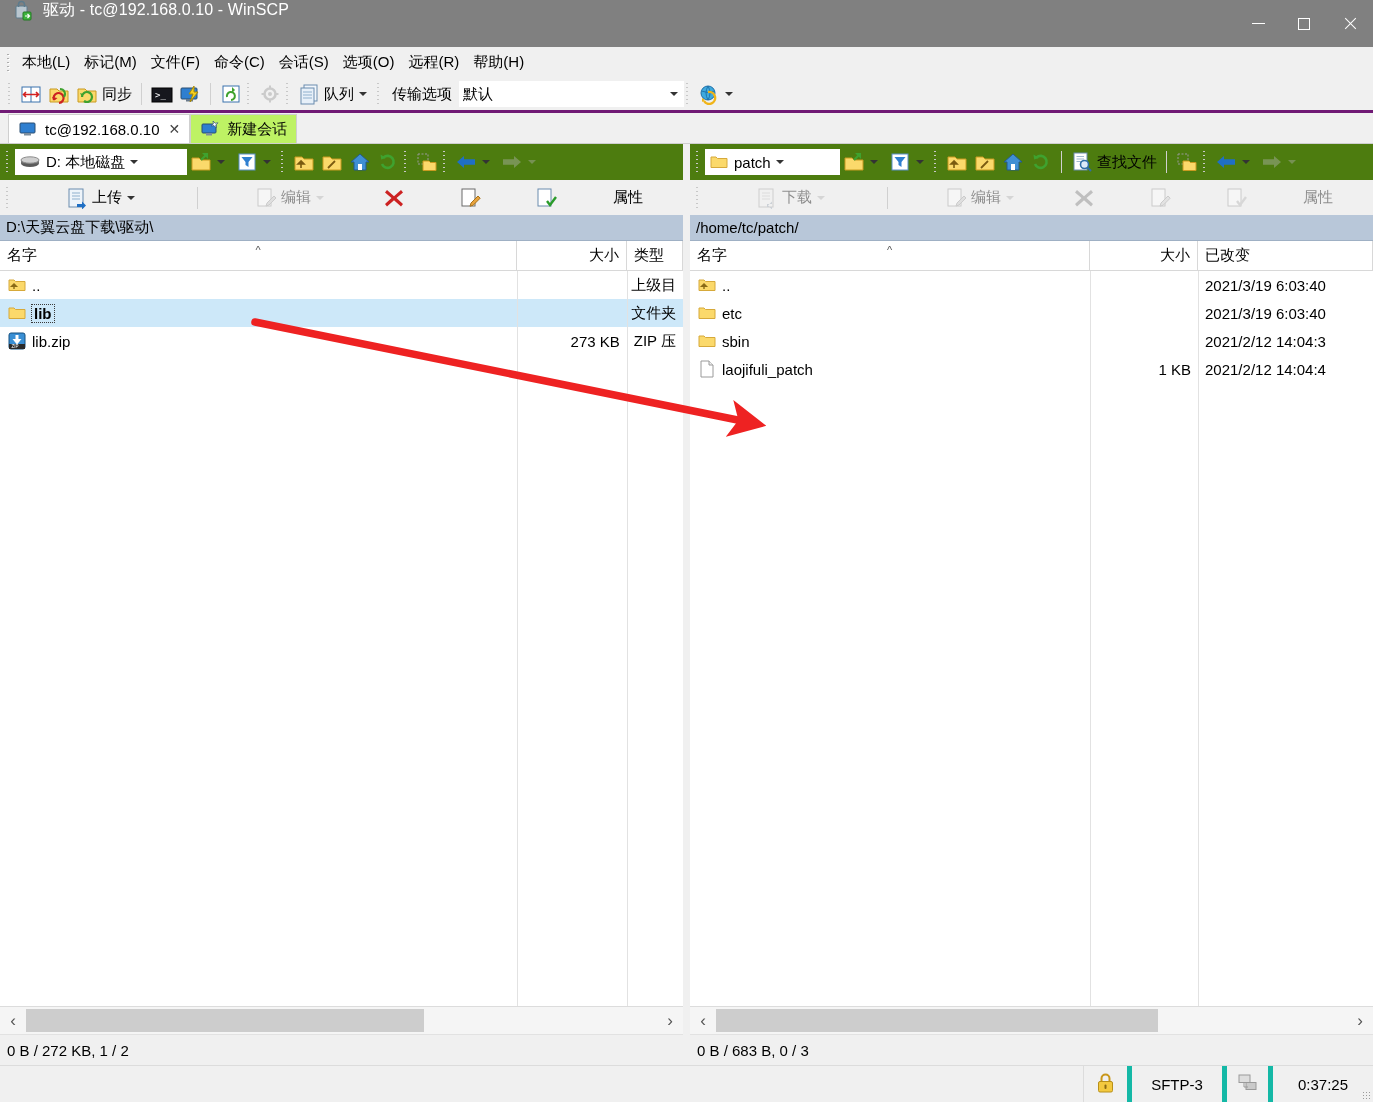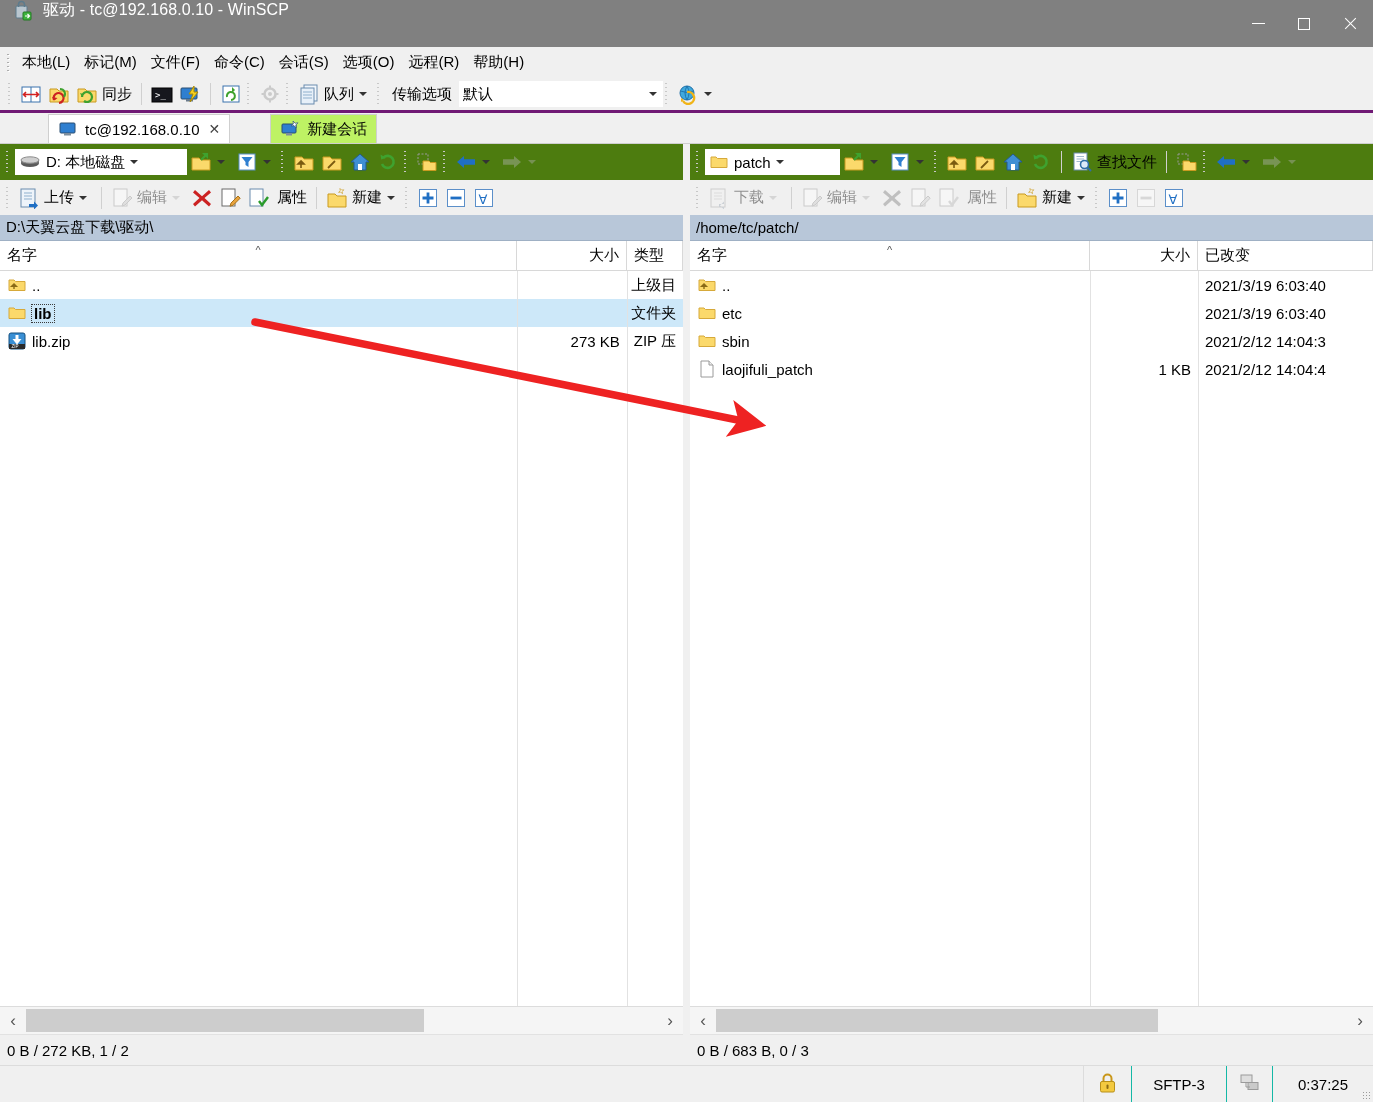--- a/index.html
+++ b/index.html
@@ -52,34 +52,34 @@
   .tbtn .lbl { font-size:15px; margin-left:4px; color:#000; }
   .caret { width:0;height:0;border-left:4px solid transparent;border-right:4px solid transparent;border-top:4px solid #333; margin:0 5px; }
   .caret.dis { border-top-color:#b0b0b0; }
 
   
   .ic { width:22px; height:22px; position:relative; flex:0 0 22px; display:inline-block; }
   .ic.s20 { width:20px; height:20px; flex:0 0 20px; }
 
   
   .tabsbar { height:31px; flex:0 0 31px; background:#f0f0f0; display:flex; align-items:flex-end; padding-left:8px; border-bottom:1px solid #cfcfcf; }
-  .tab { height:29px; display:flex; align-items:center; padding:0 9px; border:1px solid #cfcfcf; border-bottom:none; font-size:15px; white-space:nowrap;margin-left:40px; }
+  .tab { height:29px; display:flex; align-items:center; padding:0 9px; border:1px solid #cfcfcf; border-bottom:none; font-size:15px; white-space:nowrap; }
   .tab.active { background:#ffffff; }
   .tab.inactive { background:#bef264; }
   .tab .tab-close { margin-left:9px; font-size:14px; color:#444; }
 
   
   .panes { display:flex; flex:1 1 auto; min-height:0; }
   .pane { display:flex; flex-direction:column; min-width:0; }
   .pane.left { width:683px; flex:0 0 683px; }
   .pane-split { width:7px; flex:0 0 7px; background:#f0f0f0; }
   .pane.right { flex:1 1 auto; }
 
   .pane-tb { height:36px; flex:0 0 36px; background:#4d7c0f; display:flex; align-items:center; padding-left:4px; overflow:hidden; }
-  .pane-tb2 { height:35px; flex:0 0 35px; background:#f0f0f0; display:flex; align-items:center; padding-left:4px; overflow:hidden; }
+  .pane-tb2 { height:35px; flex:0 0 35px; background:#f0f0f0; display:flex; align-items:center; padding-left:4px; overflow:hidden;gap:48px; }
   .pathcombo { height:26px; background:#fff; border:1px solid #fff; display:flex; align-items:center; padding:0 2px 0 4px; min-width:0; }
   .pathcombo .ptxt { font-size:15px; margin-left:6px; white-space:nowrap; }
 
   .pathbar { height:26px; flex:0 0 26px; background:#b8c7d9; display:flex; align-items:center; padding-left:6px; font-size:15px; color:#000; border-bottom:1px solid #9fb0c4; white-space:nowrap; overflow:hidden; }
 
   .colhdr { height:30px; flex:0 0 30px; display:flex; background:#ffffff; border-bottom:1px solid #d8d8d8; position:relative; }
   .colhdr .ch { display:flex; align-items:center; font-size:15px; color:#000; padding:0 7px; border-right:1px solid #d8d8d8; position:relative; }
   .colhdr .ch.r { justify-content:flex-end; }
   .sortmark { position:absolute; left:50%; top:3px; transform:translateX(-50%); font-size:11px; color:#555; }
 
@@ -100,21 +100,21 @@
   .hscroll { height:28px; flex:0 0 28px; background:#f5f5f5; display:flex; align-items:center; border-top:1px solid #dcdcdc; }
   .sb-btn { width:26px; height:26px; display:flex; align-items:center; justify-content:center; color:#555; font-size:17px; }
   .sb-track { flex:1 1 auto; height:26px; position:relative; }
   .sb-thumb { position:absolute; left:0; top:1px; height:23px; background:#cdcdcd; }
 
   .statusline { height:31px; flex:0 0 31px; background:#f0f0f0; display:flex; align-items:center; padding-left:7px; font-size:15px; border-top:1px solid #e2e2e2; }
 
   
   .bottombar { height:37px; flex:0 0 37px; background:#f0f0f0; display:flex; align-items:stretch; border-top:1px solid #dcdcdc; }
   .bb-flex { flex:1 1 auto; border-right:1px solid #dcdcdc; }
-  .bb-cell { display:flex; align-items:center; justify-content:center; border-right:1px solid #14b8a6; font-size:15px; color:#000; }
+  .bb-cell { display:flex; align-items:center; justify-content:center; border-right:5px solid #14b8a6; font-size:15px; color:#000; }
   .bb-lock { width:48px; }
   .bb-proto { width:95px; }
   .bb-net { width:46px; }
   .bb-time { width:100px; }
   .resize-grip { width:14px; align-self:flex-end; height:14px; margin-left:-14px; position:relative; }
   .resize-grip:after { content:""; position:absolute; right:2px; bottom:2px; width:9px; height:9px;
      background-image:radial-gradient(#9a9a9a 45%, transparent 46%); background-size:3px 3px; }
 
   
   .annot { position:absolute; left:0; top:0; width:1373px; height:1102px; pointer-events:none; }
@@ -258,21 +258,21 @@
             </g>
         </svg>
       </span>
       <span class="lbl">队列</span>
       <span class="caret"></span>
     </span>
 
     <span class="tb-grip"></span>
 
     <span class="lbl" style="margin-left:6px;margin-right:7px;">传输选项</span>
-    <div style="display:flex;align-items:center;width:204px;height:26px;background:#fff;border:1px solid #fff;">
+    <div style="display:flex;align-items:center;width:225px;height:26px;background:#fff;border:1px solid #fff;">
       <span style="font-size:15px;padding-left:3px;flex:1 1 auto;">默认</span>
       <span class="caret"></span>
     </div>
 
     <span class="tb-grip"></span>
 
     <span class="tbtn">
       <span class="ic">
         <svg width="22" height="22" viewBox="0 0 22 22">
           <circle cx="10" cy="10" r="7" fill="#3fa9dd" stroke="#1d6fa8"></circle>

